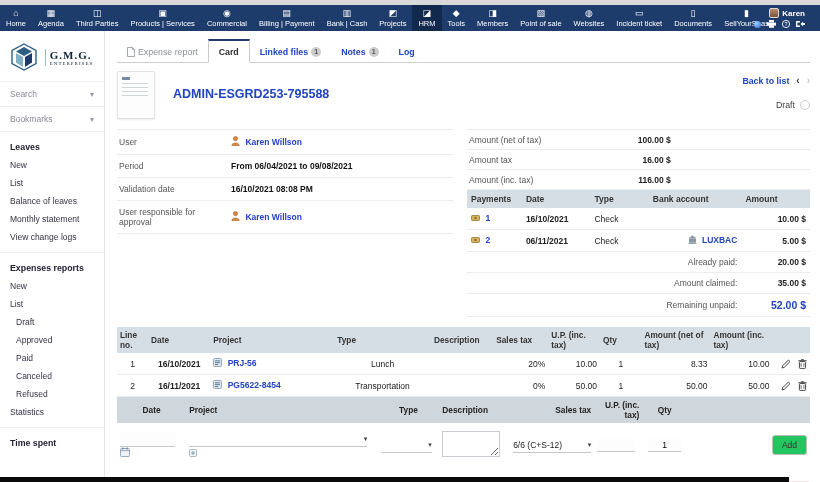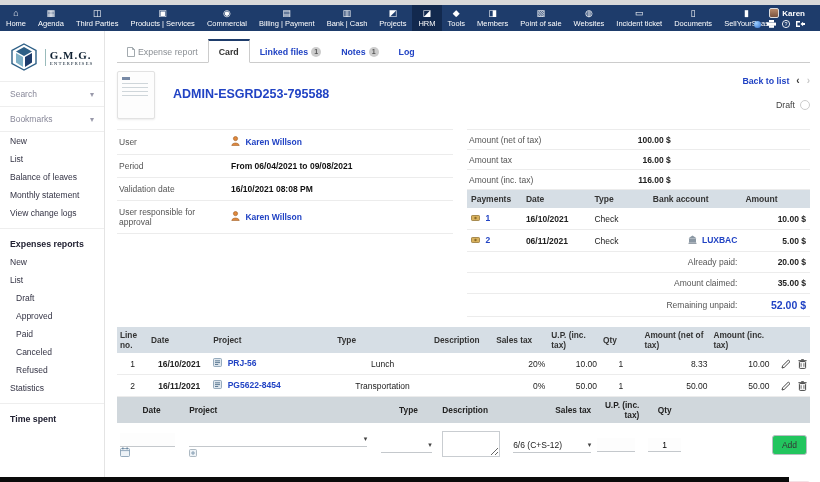--- a/index.html
+++ b/index.html
@@ -220,20 +220,21 @@
 
       <div class="side-drop">
         <span>Search</span>
         <span class="caret">▾</span>
       </div>
       <div class="side-drop">
         <span>Bookmarks</span>
         <span class="caret">▾</span>
       </div>
 
+      <div class="side-section-title">Leaves</div>
       <div class="side-link">New</div>
       <div class="side-link">List</div>
       <div class="side-link">Balance of leaves</div>
       <div class="side-link">Monthly statement</div>
       <div class="side-link">View change logs</div>
 
       <div class="side-divider"></div>
       <div class="side-section-title">Expenses reports</div>
       <div class="side-link">New</div>
       <div class="side-link">List</div>

